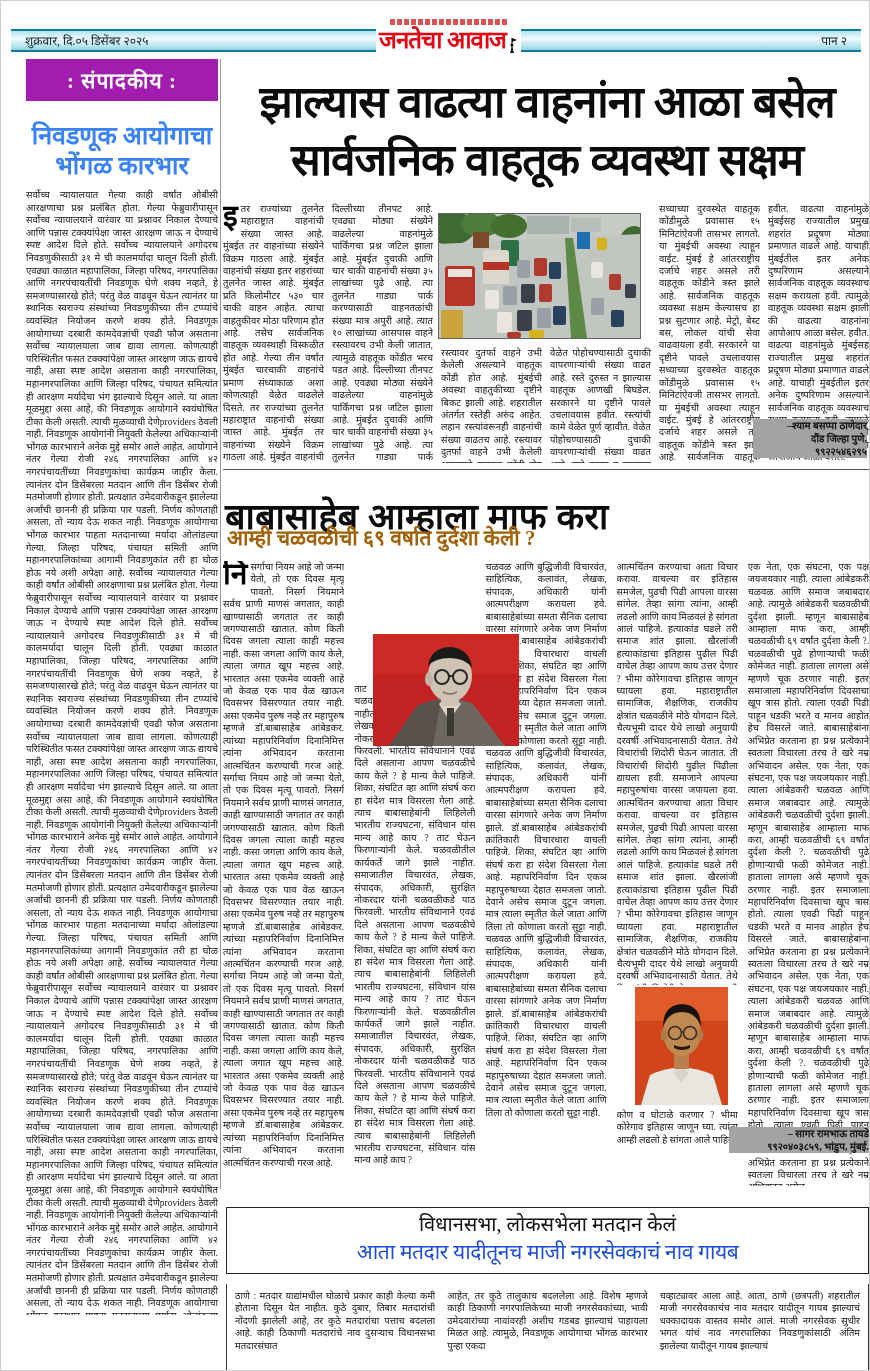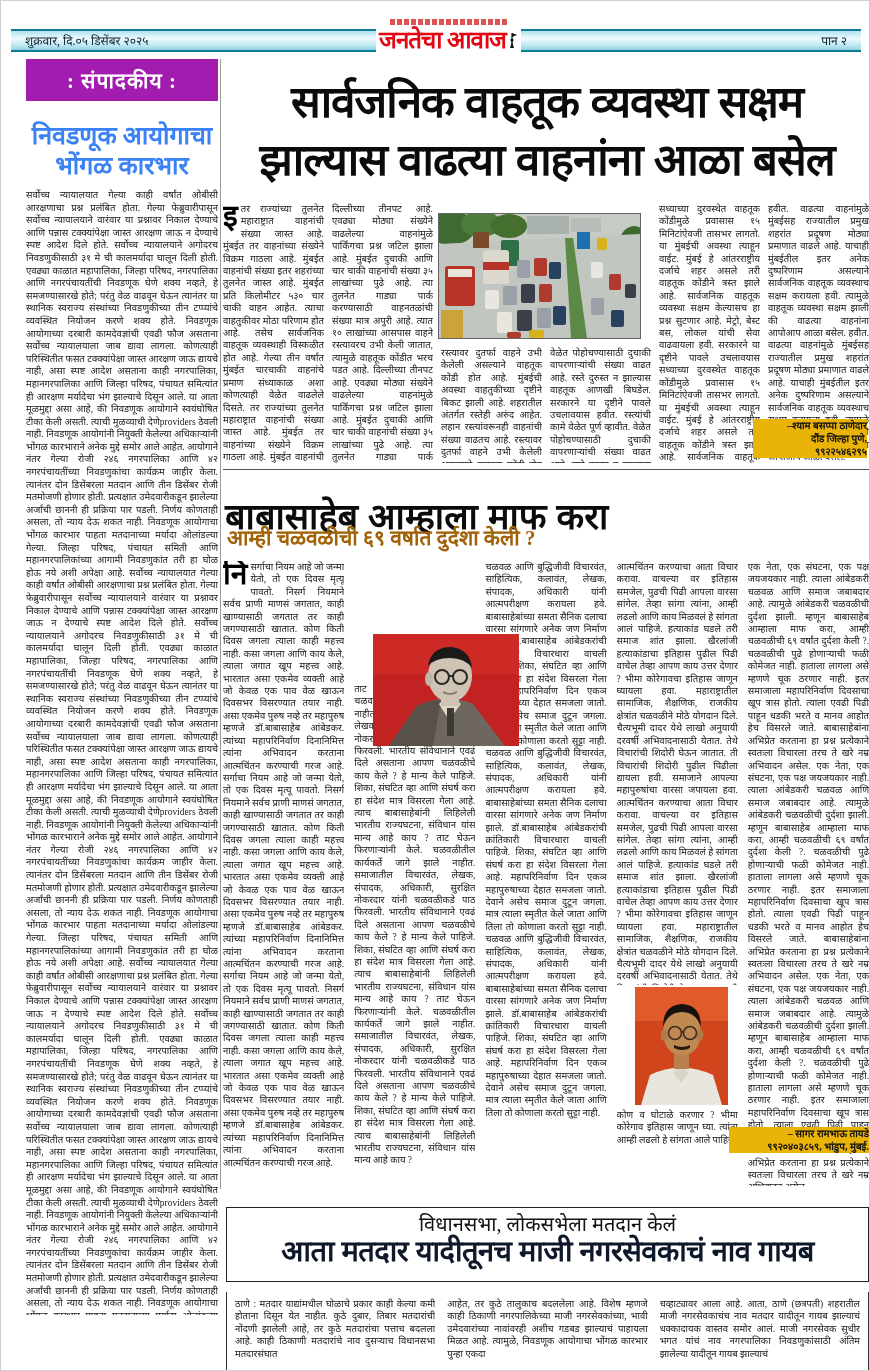--- a/index.html
+++ b/index.html
@@ -23,21 +23,21 @@
   }
   .masthead .tagline {
     height:6px; margin:0 14px 1px 14px;
     background:repeating-linear-gradient(90deg,#d21a1a 0 5px,#ffffff 5px 7px);
     opacity:.75;
   }
   .masthead .logo {
     font-size:24px; line-height:28px; font-weight:900; color:#e30613;
     letter-spacing:-1px; white-space:nowrap;
     font-family:"Liberation Sans","DejaVu Sans",sans-serif;
-    display:flex; align-items:center; justify-content:center; gap:2px;
+    display:flex; align-items:flex-end; justify-content:center; gap:2px;
   }
   
   .vline { position:absolute; width:1px; background:#9a9a9a; }
   .hline { position:absolute; height:1px; background:#555; }
   
   .editorial { position:absolute; left:25px; top:58px; width:192px; }
   .ed-header {
     background:#a21caf; color:#ffffff; text-align:center;
     font-size:21px; font-weight:bold; padding:7px 0; letter-spacing:1px;
   }
@@ -66,21 +66,21 @@
     float:left; font-size:30px; line-height:26px; font-weight:bold;
     padding:0 3px 0 0; color:#000;
   }
   .photo-pad { width:100%; }
   .traffic-photo {
     position:absolute; left:437px; top:212px; width:203px; height:126px;
     border:1px solid #666; z-index:2; background:#c8cdc6;
   }
   .byline {
     position:absolute; font-size:10px; font-weight:bold; text-align:right;
-    background:#eab308; line-height:13px; z-index:4; color:#111;
+    background:#a3a3a3; line-height:13px; z-index:4; color:#111;
   }
   .byline1 { left:752px; top:418px; width:114px; }
   .byline2 { left:728px; top:1126px; width:140px; }
   
   .a2-headline {
     position:absolute; left:224px; top:476px; width:500px; text-align:left;
     font-size:36px; font-weight:900; color:#0b0b0b; letter-spacing:0px;
     font-family:"Liberation Sans","DejaVu Sans",sans-serif;
     margin-top:14px;
   }
@@ -99,24 +99,24 @@
   .clamp-70 { max-height:70px; overflow:hidden; display:block; }
   .clamp-424 { max-height:424px; overflow:hidden; display:block; }
   .ambedkar-photo {
     position:absolute; left:372px; top:633px; width:146px; height:112px; z-index:2;
   }
   .portrait-photo {
     position:absolute; left:634px; top:986px; width:93px; height:118px; z-index:2;
   }
   
   .article3 { position:absolute; left:225px; top:1206px; width:643px; }
-  .a3-headbox { border:1.5px solid #222; padding:4px 6px 14px 6px; text-align:center; }
+  .a3-headbox { border:1.5px solid #222; padding:4px 6px 6px 6px; text-align:center; }
   .a3-kicker { font-size:20px; line-height:24px; color:#111; }
   .a3-headline {
-    font-size:29px; line-height:31px; font-weight:700; color:#0f172a;
+    font-size:21px; line-height:31px; font-weight:400; color:#1d4ed8;
     font-family:"Liberation Sans","DejaVu Sans",sans-serif; letter-spacing:-0.5px;
   }
   .a3-body {
     border:1px solid #333; border-top:none; margin-top:10px; padding:6px 8px;
     display:flex; gap:12px; height:92px; overflow:hidden;
   }
   .a3-body .col {
     flex:1; font-size:9.5px; line-height:12.4px; text-align:justify; overflow:hidden;
   }
   svg { display:block; }
@@ -148,22 +148,22 @@
   <div class="vline" style="left:219px; top:58px; height:1130px;"></div>
   <div class="hline" style="left:222px; top:468px; width:646px;"></div>
 
   <div class="editorial">
     <div class="ed-header">: संपादकीय :</div>
     <div class="ed-title">निवडणूक आयोगाचा भोंगळ कारभार</div>
     <div class="ed-body">सर्वोच्च न्यायालयात गेल्या काही वर्षांत ओबीसी आरक्षणाचा प्रश्न प्रलंबित होता. गेल्या फेब्रुवारीपासून सर्वोच्च न्यायालयाने वारंवार या प्रश्नावर निकाल देण्याचे आणि पन्नास टक्क्यांपेक्षा जास्त आरक्षण जाऊ न देण्याचे स्पष्ट आदेश दिले होते. सर्वोच्च न्यायालयाने अगोदरच निवडणुकीसाठी ३१ मे ची कालमर्यादा घालून दिली होती. एवढ्या काळात महापालिका, जिल्हा परिषद, नगरपालिका आणि नगरपंचायतींची निवडणूक घेणे शक्य नव्हते, हे समजण्यासारखे होते; परंतु वेळ वाढवून घेऊन त्यानंतर या स्थानिक स्वराज्य संस्थांच्या निवडणुकीच्या तीन टप्प्यांचे व्यवस्थित नियोजन करणे शक्य होते. निवडणूक आयोगाच्या दरबारी कामदेवज्ञांची एवढी फौज असताना सर्वोच्च न्यायालयाला जाब द्यावा लागला. कोणत्याही परिस्थितीत फसत टक्क्यांपेक्षा जास्त आरक्षण जाऊ द्यायचे नाही, असा स्पष्ट आदेश असताना काही नगरपालिका, महानगरपालिका आणि जिल्हा परिषद, पंचायत समित्यांत ही आरक्षण मर्यादेचा भंग झाल्याचे दिसून आले. या आता मूळमुद्दा असा आहे, की निवडणूक आयोगाने स्वयंघोषित टीका केली असती. त्याची मुळव्याधी देणेproviders ठेवली नाही. निवडणूक आयोगांनी नियुक्ती केलेल्या अधिकाऱ्यांनी भोंगळ कारभाराने अनेक मुद्दे समोर आले आहेत. आयोगाने नंतर गेल्या रोजी २४६ नगरपालिका आणि ४२ नगरपंचायतींच्या निवडणुकांचा कार्यक्रम जाहीर केला. त्यानंतर दोन डिसेंबरला मतदान आणि तीन डिसेंबर रोजी मतमोजणी होणार होती. प्रत्यक्षात उमेदवारीकडून झालेल्या अर्जांची छाननी ही प्रक्रिया पार पडली. निर्णय कोणताही असला, तो न्याय देऊ शकत नाही. निवडणूक आयोगाचा भोंगळ कारभार पाहता मतदानाच्या मर्यादा ओलांडल्या गेल्या. जिल्हा परिषद, पंचायत समिती आणि महानगरपालिकांच्या आगामी निवडणुकांत तरी हा घोळ होऊ नये अशी अपेक्षा आहे. सर्वोच्च न्यायालयात गेल्या काही वर्षांत ओबीसी आरक्षणाचा प्रश्न प्रलंबित होता. गेल्या फेब्रुवारीपासून सर्वोच्च न्यायालयाने वारंवार या प्रश्नावर निकाल देण्याचे आणि पन्नास टक्क्यांपेक्षा जास्त आरक्षण जाऊ न देण्याचे स्पष्ट आदेश दिले होते. सर्वोच्च न्यायालयाने अगोदरच निवडणुकीसाठी ३१ मे ची कालमर्यादा घालून दिली होती. एवढ्या काळात महापालिका, जिल्हा परिषद, नगरपालिका आणि नगरपंचायतींची निवडणूक घेणे शक्य नव्हते, हे समजण्यासारखे होते; परंतु वेळ वाढवून घेऊन त्यानंतर या स्थानिक स्वराज्य संस्थांच्या निवडणुकीच्या तीन टप्प्यांचे व्यवस्थित नियोजन करणे शक्य होते. निवडणूक आयोगाच्या दरबारी कामदेवज्ञांची एवढी फौज असताना सर्वोच्च न्यायालयाला जाब द्यावा लागला. कोणत्याही परिस्थितीत फसत टक्क्यांपेक्षा जास्त आरक्षण जाऊ द्यायचे नाही, असा स्पष्ट आदेश असताना काही नगरपालिका, महानगरपालिका आणि जिल्हा परिषद, पंचायत समित्यांत ही आरक्षण मर्यादेचा भंग झाल्याचे दिसून आले. या आता मूळमुद्दा असा आहे, की निवडणूक आयोगाने स्वयंघोषित टीका केली असती. त्याची मुळव्याधी देणेproviders ठेवली नाही. निवडणूक आयोगांनी नियुक्ती केलेल्या अधिकाऱ्यांनी भोंगळ कारभाराने अनेक मुद्दे समोर आले आहेत. आयोगाने नंतर गेल्या रोजी २४६ नगरपालिका आणि ४२ नगरपंचायतींच्या निवडणुकांचा कार्यक्रम जाहीर केला. त्यानंतर दोन डिसेंबरला मतदान आणि तीन डिसेंबर रोजी मतमोजणी होणार होती. प्रत्यक्षात उमेदवारीकडून झालेल्या अर्जांची छाननी ही प्रक्रिया पार पडली. निर्णय कोणताही असला, तो न्याय देऊ शकत नाही. निवडणूक आयोगाचा भोंगळ कारभार पाहता मतदानाच्या मर्यादा ओलांडल्या गेल्या. जिल्हा परिषद, पंचायत समिती आणि महानगरपालिकांच्या आगामी निवडणुकांत तरी हा घोळ होऊ नये अशी अपेक्षा आहे. सर्वोच्च न्यायालयात गेल्या काही वर्षांत ओबीसी आरक्षणाचा प्रश्न प्रलंबित होता. गेल्या फेब्रुवारीपासून सर्वोच्च न्यायालयाने वारंवार या प्रश्नावर निकाल देण्याचे आणि पन्नास टक्क्यांपेक्षा जास्त आरक्षण जाऊ न देण्याचे स्पष्ट आदेश दिले होते. सर्वोच्च न्यायालयाने अगोदरच निवडणुकीसाठी ३१ मे ची कालमर्यादा घालून दिली होती. एवढ्या काळात महापालिका, जिल्हा परिषद, नगरपालिका आणि नगरपंचायतींची निवडणूक घेणे शक्य नव्हते, हे समजण्यासारखे होते; परंतु वेळ वाढवून घेऊन त्यानंतर या स्थानिक स्वराज्य संस्थांच्या निवडणुकीच्या तीन टप्प्यांचे व्यवस्थित नियोजन करणे शक्य होते. निवडणूक आयोगाच्या दरबारी कामदेवज्ञांची एवढी फौज असताना सर्वोच्च न्यायालयाला जाब द्यावा लागला. कोणत्याही परिस्थितीत फसत टक्क्यांपेक्षा जास्त आरक्षण जाऊ द्यायचे नाही, असा स्पष्ट आदेश असताना काही नगरपालिका, महानगरपालिका आणि जिल्हा परिषद, पंचायत समित्यांत ही आरक्षण मर्यादेचा भंग झाल्याचे दिसून आले. या आता मूळमुद्दा असा आहे, की निवडणूक आयोगाने स्वयंघोषित टीका केली असती. त्याची मुळव्याधी देणेproviders ठेवली नाही. निवडणूक आयोगांनी नियुक्ती केलेल्या अधिकाऱ्यांनी भोंगळ कारभाराने अनेक मुद्दे समोर आले आहेत. आयोगाने नंतर गेल्या रोजी २४६ नगरपालिका आणि ४२ नगरपंचायतींच्या निवडणुकांचा कार्यक्रम जाहीर केला. त्यानंतर दोन डिसेंबरला मतदान आणि तीन डिसेंबर रोजी मतमोजणी होणार होती. प्रत्यक्षात उमेदवारीकडून झालेल्या अर्जांची छाननी ही प्रक्रिया पार पडली. निर्णय कोणताही असला, तो न्याय देऊ शकत नाही. निवडणूक आयोगाचा भोंगळ कारभार पाहता मतदानाच्या मर्यादा ओलांडल्या गेल्या. जिल्हा परिषद, पंचायत समिती आणि महानगरपालिकांच्या आगामी निवडणुकांत तरी हा घोळ होऊ नये अशी अपेक्षा आहे.</div>
   </div>
 
   <div class="headline1">
+    <div>झाल्यास वाढत्या वाहनांना आळा बसेल</div>
     <div>सार्वजनिक वाहतूक व्यवस्था सक्षम</div>
-    <div>झाल्यास वाढत्या वाहनांना आळा बसेल</div>
   </div>
 
   <div class="article1">
     <div class="col">
       <span class="dropcap">इ</span><span>तर राज्यांच्या तुलनेत महाराष्ट्रात वाहनांची संख्या जास्त आहे. मुंबईत तर वाहनांच्या संख्येने विक्रम गाठला आहे. मुंबईत वाहनांची संख्या इतर शहरांच्या तुलनेत जास्त आहे. मुंबईत प्रति किलोमीटर ५३० चार चाकी वाहन आहेत. त्याचा वाहतुकीवर मोठा परिणाम होत आहे. तसेच सार्वजनिक वाहतूक व्यवस्थाही विस्कळीत होत आहे. गेल्या तीन वर्षांत मुंबईत चारचाकी वाहनांचे प्रमाण संध्याकाळ अशा कोणत्याही वेळेत वाढलेले दिसते. तर राज्यांच्या तुलनेत महाराष्ट्रात वाहनांची संख्या जास्त आहे. मुंबईत तर वाहनांच्या संख्येने विक्रम गाठला आहे. मुंबईत वाहनांची संख्या इतर शहरांच्या तुलनेत जास्त आहे. मुंबईत प्रति किलोमीटर ५३० चार चाकी वाहन आहेत. त्याचा वाहतुकीवर मोठा परिणाम होत आहे. तसेच सार्वजनिक वाहतूक व्यवस्थाही विस्कळीत होत आहे. गेल्या तीन वर्षांत मुंबईत चारचाकी वाहनांचे प्रमाण संध्याकाळ अशा कोणत्याही वेळेत वाढलेले दिसते.</span>
     </div>
     <div class="col"><span>दिल्लीच्या तीनपट आहे. एवढ्या मोठ्या संख्येने वाढलेल्या वाहनांमुळे पार्किंगचा प्रश्न जटिल झाला आहे. मुंबईत दुचाकी आणि चार चाकी वाहनांची संख्या ३५ लाखांच्या पुढे आहे. त्या तुलनेत गाड्या पार्क करण्यासाठी वाहनतळांची संख्या मात्र अपुरी आहे. त्यात १० लाखांच्या आसपास वाहने रस्त्यावरच उभी केली जातात, त्यामुळे वाहतूक कोंडीत भरच पडत आहे. दिल्लीच्या तीनपट आहे. एवढ्या मोठ्या संख्येने वाढलेल्या वाहनांमुळे पार्किंगचा प्रश्न जटिल झाला आहे. मुंबईत दुचाकी आणि चार चाकी वाहनांची संख्या ३५ लाखांच्या पुढे आहे. त्या तुलनेत गाड्या पार्क करण्यासाठी वाहनतळांची संख्या मात्र अपुरी आहे. त्यात १० लाखांच्या आसपास वाहने रस्त्यावरच उभी केली जातात, त्यामुळे वाहतूक कोंडीत भरच पडत आहे.</span></div>
     <div class="col">
       <div class="photo-pad" style="height:144px;"></div>
       <span>रस्त्यावर दुतर्फा वाहने उभी केलेली असल्याने वाहतूक कोंडी होत आहे. मुंबईची अवस्था वाहतुकीच्या दृष्टीने बिकट झाली आहे. शहरातील अंतर्गत रस्तेही अरुंद आहेत. लहान रस्त्यांवरूनही वाहनांची संख्या वाढतच आहे. रस्त्यावर दुतर्फा वाहने उभी केलेली असल्याने वाहतूक कोंडी होत आहे. मुंबईची अवस्था वाहतुकीच्या दृष्टीने बिकट झाली आहे. शहरातील अंतर्गत रस्तेही अरुंद आहेत. लहान रस्त्यांवरूनही वाहनांची संख्या वाढतच आहे.</span>

